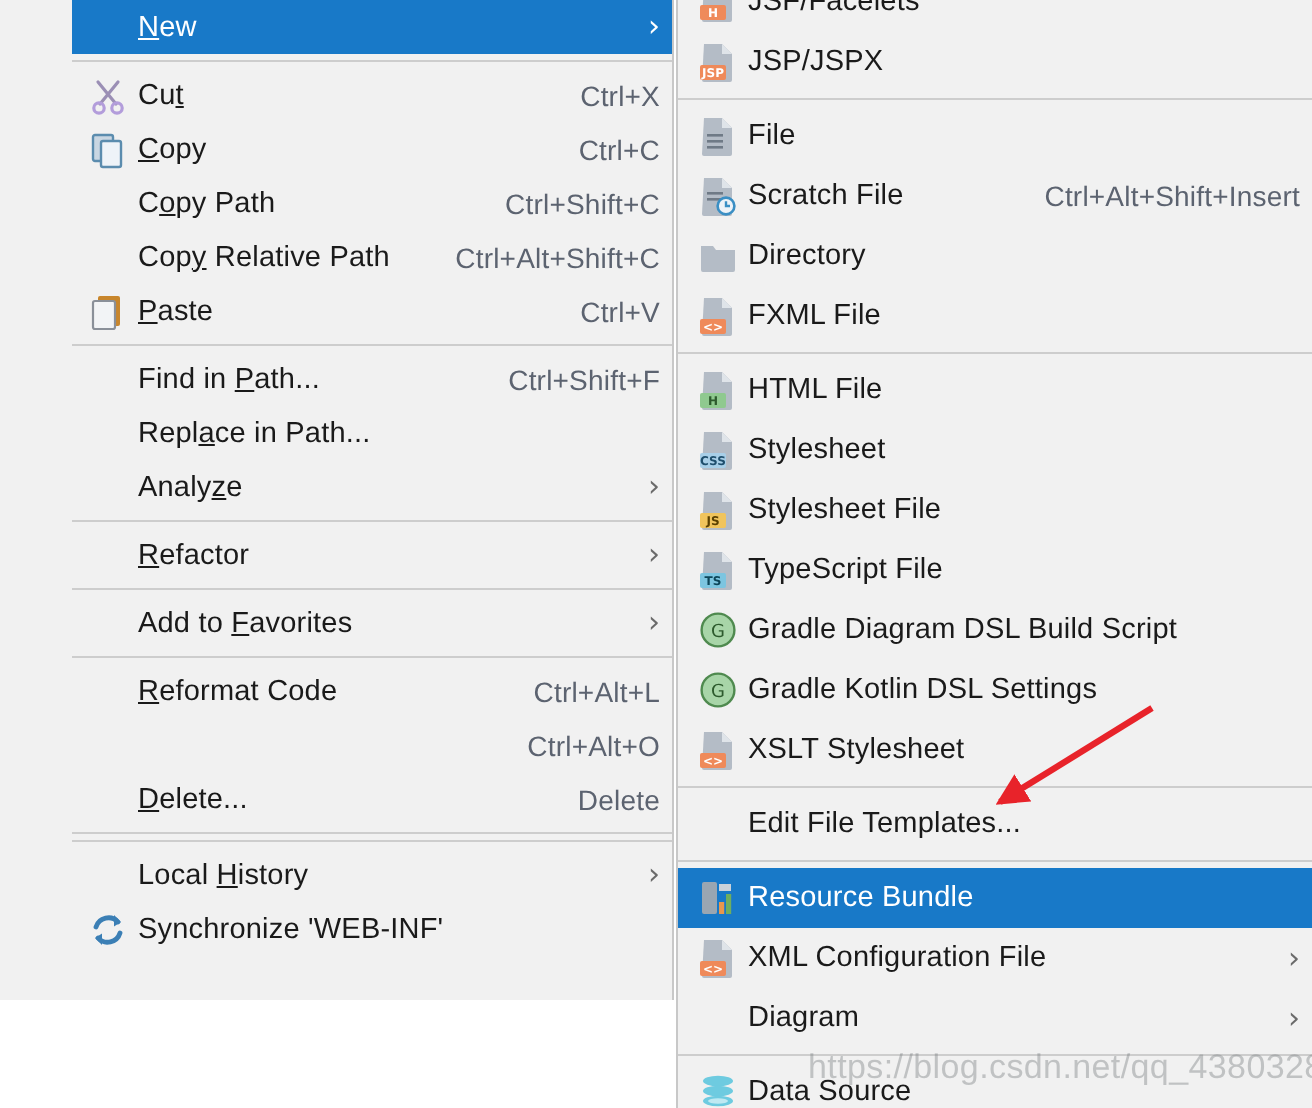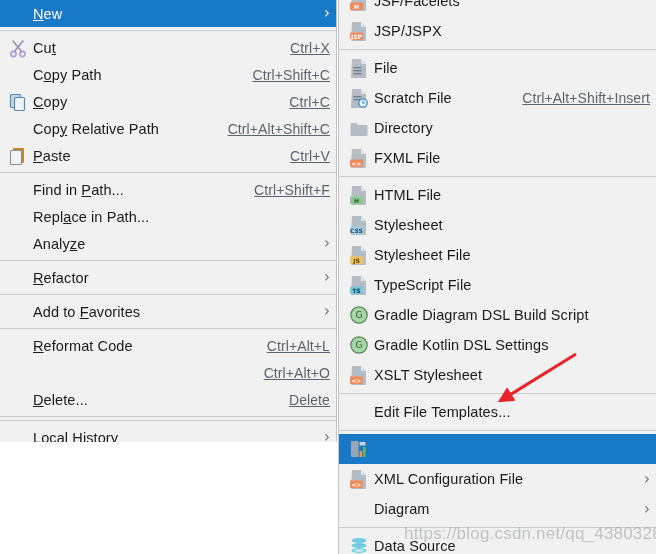--- a/index.html
+++ b/index.html
@@ -17,22 +17,22 @@
 
   
   .menu {
     position: absolute;
     background: #f1f1f1;
     border: 1px solid #c8c8c8;
     overflow: hidden;
   }
   #context-menu {
     left: 0px; top: 0px;
-    width: 337px; height: 442px;
-    border-left: none; border-top: none; border-bottom: none;
+    width: 337px; height: 500px;
+    border-left: none; border-top: none; border-bottom: none; padding-left: 36px;
   }
   #new-submenu {
     left: 338px; top: -14px;
     width: 318px; height: 568px;
     border-right: none; border-top: none; border-bottom: none;
   }
 
   
   .row {
     position: relative;
@@ -67,21 +67,20 @@
   .label { flex: 0 0 auto; letter-spacing: .1px; }
   .label u { text-decoration: underline; text-underline-offset: 1px; }
 
   .spacer { flex: 1 1 auto; }
 
   .shortcut {
     color: #5c6370;
     font-size: 14px;
     padding-left: 18px;
     letter-spacing: .1px;
-    text-decoration: underline;
   }
 
   .arrow {
     color: #6b6b6b;
     font-size: 15px;
     line-height: 1;
     padding-left: 14px;
     font-family: "DejaVu Sans", sans-serif;
   }
 
@@ -134,35 +133,35 @@
             <path d="M5 3 L14 14 M15 3 L6 14" stroke="#9b8fb5" stroke-width="1.6" fill="none" stroke-linecap="round"></path>
             <circle cx="5.5" cy="16" r="2.6" fill="none" stroke="#b39ddb" stroke-width="1.6"></circle>
             <circle cx="14.5" cy="16" r="2.6" fill="none" stroke="#b39ddb" stroke-width="1.6"></circle>
           </svg>
         </div>
         <span class="label">Cu<u>t</u></span>
         <span class="spacer"></span>
         <span class="shortcut">Ctrl+X</span>
       </div>
       <div class="row">
-        <div class="icon-slot"></div>
-        <span class="label">C<u>o</u>py Path</span>
-        <span class="spacer"></span>
-        <span class="shortcut">Ctrl+Shift+C</span>
-      </div>
-      <div class="row">
         <div class="icon-slot">
           <svg class="ic" width="20" height="20" viewBox="0 0 20 20">
             <rect x="2.5" y="2.5" width="10" height="13" rx="1" fill="#c9d6e2" stroke="#5b8cae" stroke-width="1.2"></rect>
             <rect x="6.5" y="5.5" width="10" height="13" rx="1" fill="#eef3f8" stroke="#5b8cae" stroke-width="1.2"></rect>
           </svg>
         </div>
         <span class="label"><u>C</u>opy</span>
         <span class="spacer"></span>
         <span class="shortcut">Ctrl+C</span>
+      </div>
+      <div class="row">
+        <div class="icon-slot"></div>
+        <span class="label">C<u>o</u>py Path</span>
+        <span class="spacer"></span>
+        <span class="shortcut">Ctrl+Shift+C</span>
       </div>
       <div class="row">
         <div class="icon-slot"></div>
         <span class="label">Cop<u>y</u> Relative Path</span>
         <span class="spacer"></span>
         <span class="shortcut">Ctrl+Alt+Shift+C</span>
       </div>
       <div class="row">
         <div class="icon-slot">
           <svg class="ic" width="20" height="20" viewBox="0 0 20 20">
@@ -411,20 +410,21 @@
       <div class="sep"></div>
       <div class="row sel">
         <div class="icon-slot">
           <svg class="ic" width="20" height="20" viewBox="0 0 20 20">
             <rect x="2" y="2" width="7.5" height="16" rx="1" fill="#9aa6b2"></rect>
             <rect x="10.5" y="12" width="2.6" height="6" fill="#e8974d"></rect>
             <rect x="14" y="8" width="2.6" height="10" fill="#6fae5f"></rect>
             <rect x="10.5" y="3" width="6" height="3.5" fill="#c9d2da"></rect>
           </svg>
         </div>
+        <span class="label">Resource Bundle</span>
         <span class="spacer"></span>
       </div>
       <div class="row">
         <div class="icon-slot">
           <svg class="ic" width="20" height="20" viewBox="0 0 20 20">
             <path d="M3 1 h9 l5 5 v13 a1 1 0 0 1 -1 1 h-13 a1 1 0 0 1 -1 -1 z" fill="#b4bcc6"></path>
             <path d="M12 1 l5 5 h-5 z" fill="#dfe4e9"></path>
             <rect x="1" y="11.5" width="13" height="7.5" rx="1" fill="#ef8a5a"></rect>
             <text x="7.5" y="17.6" font-size="6" font-family="DejaVu Sans, sans-serif" font-weight="bold" fill="#ffffff" text-anchor="middle">&lt;&gt;</text>
           </svg>

